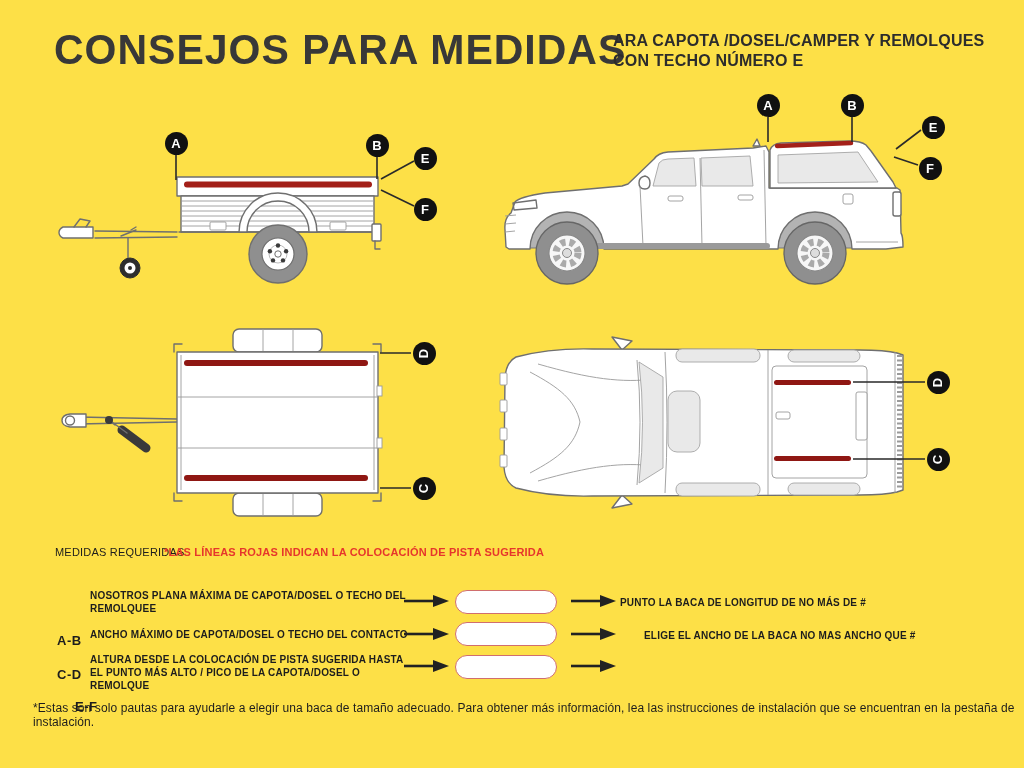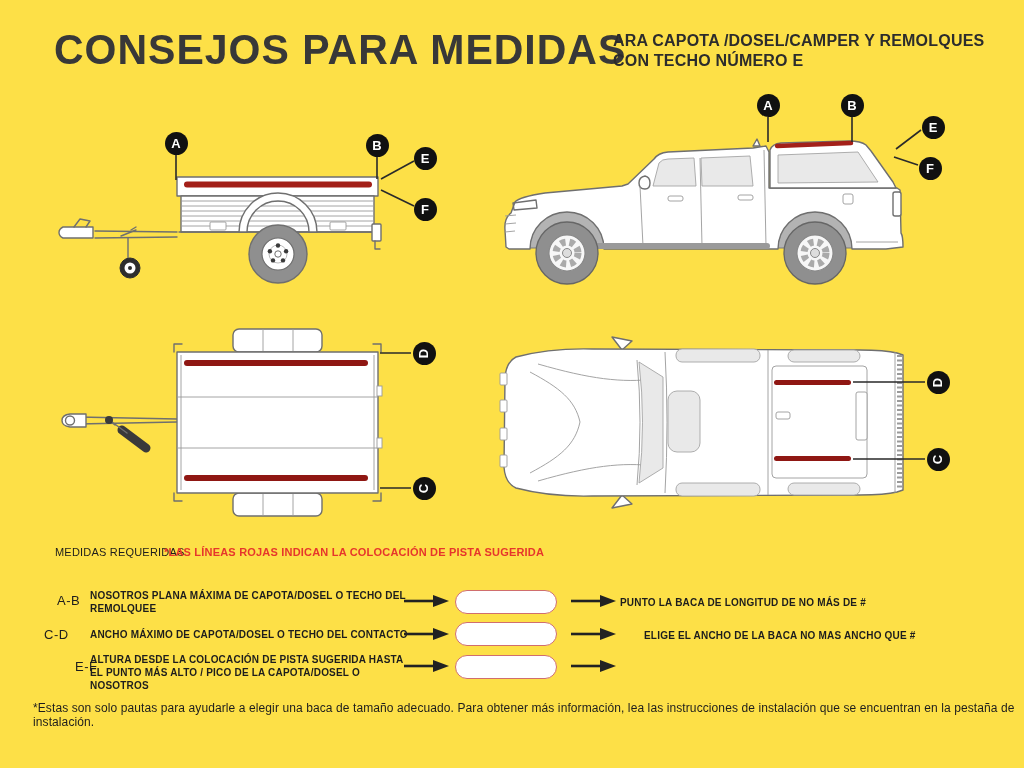--- a/index.html
+++ b/index.html
@@ -25,21 +25,21 @@
     position:absolute; width:23px; height:23px; border-radius:50%;
     background:#111; color:#fff; font-size:13px; font-weight:bold;
     display:flex; align-items:center; justify-content:center; line-height:1;
   }
   .badge.rot span { display:block; transform:rotate(-90deg); }
 
   
   #meas-heading { left:55px; top:546px; font-size:11px; font-weight:normal; color:#1d1d1d; letter-spacing:0.2px; }
   #meas-note    { left:164px; top:546px; font-size:11px; font-weight:bold; color:#e6362c; letter-spacing:0.2px; }
 
-  .row-code  { font-size:13px; font-weight:normal; color:#1d1d1d; letter-spacing:0.5px; }
+  .row-code  { font-size:13px; font-weight:bold; color:#1d1d1d; letter-spacing:0.5px;margin-top:40px; }
   .row-desc  { width:318px; font-size:10px; font-weight:bold; color:#1d1d1d; line-height:13px; letter-spacing:0.2px; }
   .row-instr { width:398px; font-size:10px; font-weight:bold; color:#1d1d1d; line-height:13px; letter-spacing:0.2px; }
   .pill {
     position:absolute; width:102px; height:24px; border:1.5px solid #d06e6e;
     border-radius:12px; background:#fff;
   }
   .arrow { position:absolute; }
 
   #footer-note {
     left:33px; top:701px; width:985px; font-size:12px; font-weight:normal;
@@ -263,35 +263,35 @@
       <line x1="0" y1="6" x2="31" y2="6" stroke="#222" stroke-width="2.6"></line>
       <path d="M29 0 L45 6 L29 12 Z" fill="#222"></path>
     </svg>
   <div class="pill" style="left:455px;top:590px"></div>
   <svg class="arrow" style="left:571px;top:595px" width="45" height="12" viewBox="0 0 45 12">
       <line x1="0" y1="6" x2="31" y2="6" stroke="#222" stroke-width="2.6"></line>
       <path d="M29 0 L45 6 L29 12 Z" fill="#222"></path>
     </svg>
   <div class="abs row-instr" style="left:620px;top:596px">PUNTO LA BACA DE LONGITUD DE NO MÁS DE #</div>
 
-  <div class="abs row-code" style="left:44px;top:627px">C-D</div>
+  <div class="abs row-code" style="left:57px;top:627px">C-D</div>
   <div class="abs row-desc" style="left:90px;top:628px">ANCHO MÁXIMO DE CAPOTA/DOSEL O TECHO DEL CONTACTO</div>
   <svg class="arrow" style="left:404px;top:628px" width="45" height="12" viewBox="0 0 45 12">
       <line x1="0" y1="6" x2="31" y2="6" stroke="#222" stroke-width="2.6"></line>
       <path d="M29 0 L45 6 L29 12 Z" fill="#222"></path>
     </svg>
   <div class="pill" style="left:455px;top:622px"></div>
   <svg class="arrow" style="left:571px;top:628px" width="45" height="12" viewBox="0 0 45 12">
       <line x1="0" y1="6" x2="31" y2="6" stroke="#222" stroke-width="2.6"></line>
       <path d="M29 0 L45 6 L29 12 Z" fill="#222"></path>
     </svg>
   <div class="abs row-instr" style="left:644px;top:629px">ELIGE EL ANCHO DE LA BACA NO MAS ANCHO QUE #</div>
 
   <div class="abs row-code" style="left:75px;top:659px">E-F</div>
-  <div class="abs row-desc" style="left:90px;top:653px">ALTURA DESDE LA COLOCACIÓN DE PISTA SUGERIDA HASTA EL PUNTO MÁS ALTO / PICO DE LA CAPOTA/DOSEL O NOSOTROS</div>
+  <div class="abs row-desc" style="left:90px;top:653px">ALTURA DESDE LA COLOCACIÓN DE PISTA SUGERIDA HASTA EL PUNTO MÁS ALTO / PICO DE LA CAPOTA/DOSEL O REMOLQUE</div>
   <svg class="arrow" style="left:404px;top:660px" width="45" height="12" viewBox="0 0 45 12">
       <line x1="0" y1="6" x2="31" y2="6" stroke="#222" stroke-width="2.6"></line>
       <path d="M29 0 L45 6 L29 12 Z" fill="#222"></path>
     </svg>
   <div class="pill" style="left:455px;top:655px"></div>
   <svg class="arrow" style="left:571px;top:660px" width="45" height="12" viewBox="0 0 45 12">
       <line x1="0" y1="6" x2="31" y2="6" stroke="#222" stroke-width="2.6"></line>
       <path d="M29 0 L45 6 L29 12 Z" fill="#222"></path>
     </svg>
 

